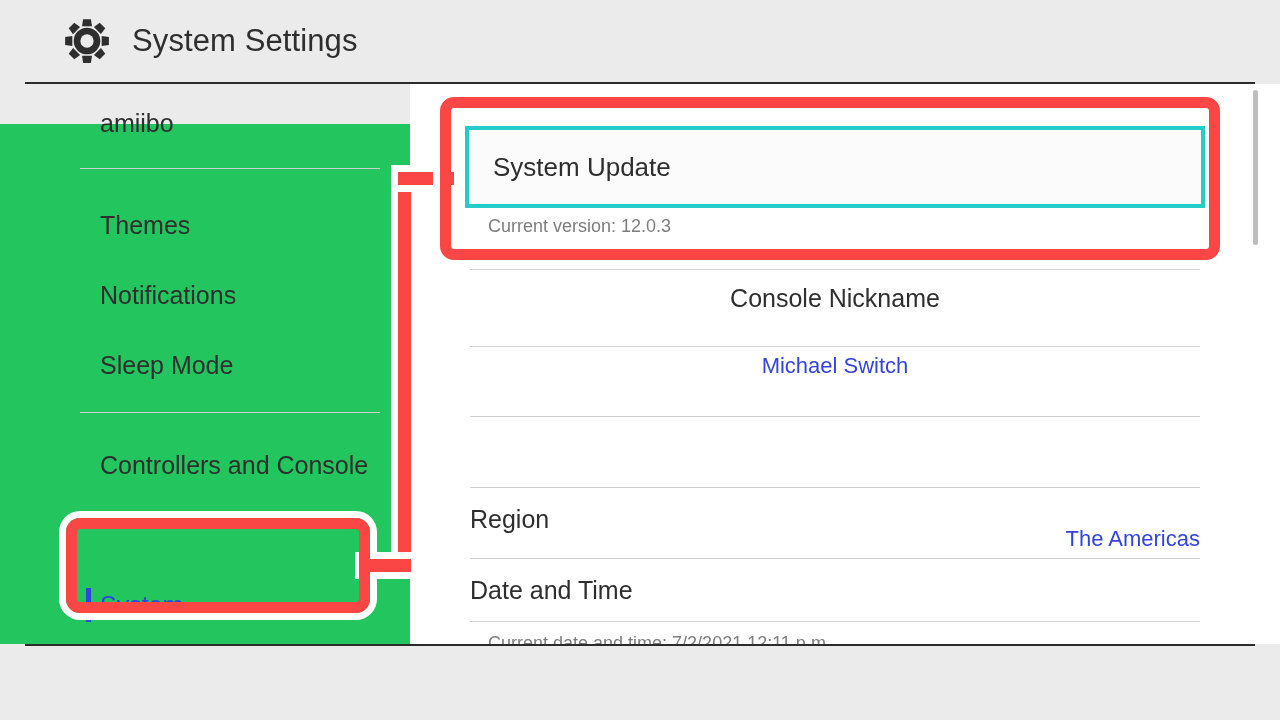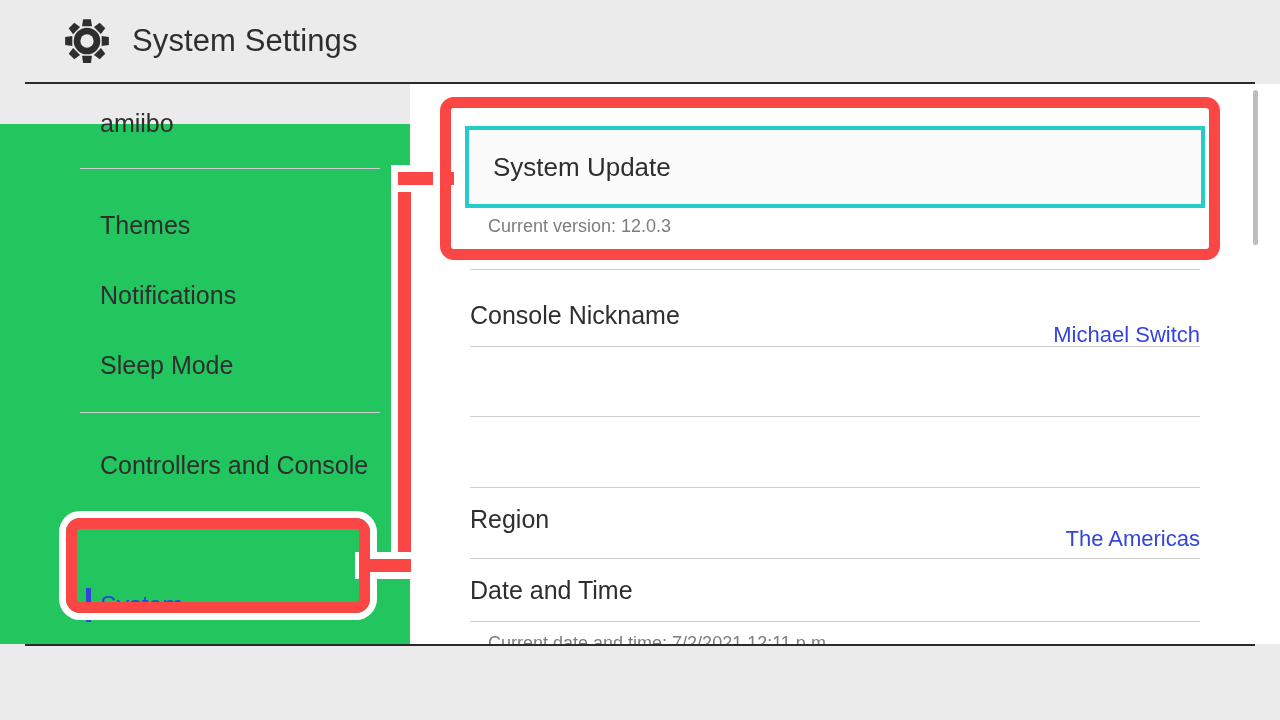--- a/index.html
+++ b/index.html
@@ -281,21 +281,21 @@
 
     <div class="main">
 
       <div class="sysupdate-cell">
         <span class="row-label">System Update</span>
       </div>
       <div class="sysupdate-sub">Current version: 12.0.3</div>
 
       <div class="main-divider" style="top:185px;"></div>
 
-      <div class="row" style="top:200px; height:62px;">
+      <div class="row" style="top:200px; height:62px;flex-direction:column;">
         <span class="row-label">Console Nickname</span>
         <span class="row-value">Michael Switch</span>
       </div>
 
       <div class="main-divider" style="top:262px;"></div>
       <div class="main-divider" style="top:332px;"></div>
 
 
       <div class="main-divider" style="top:403px;"></div>
 

